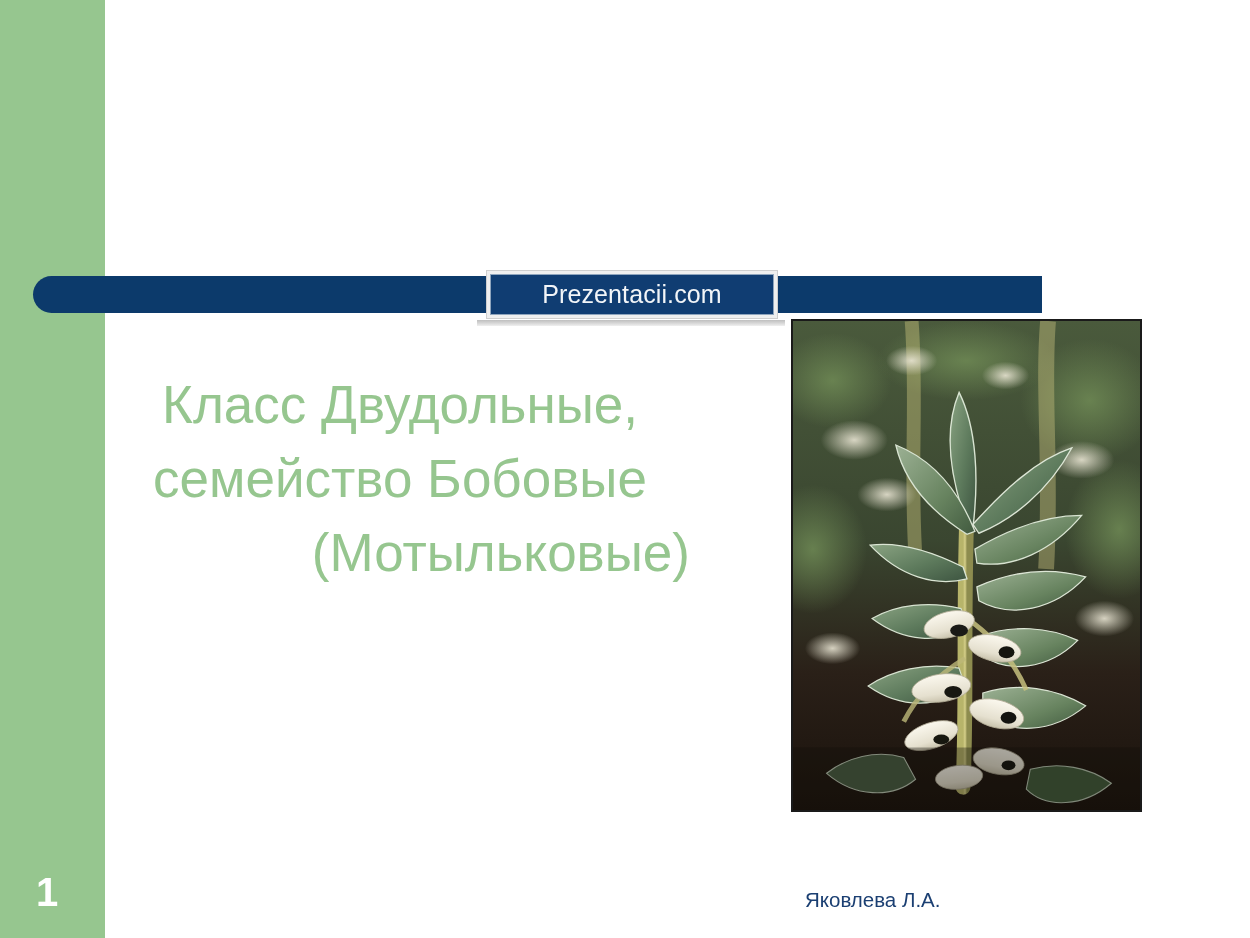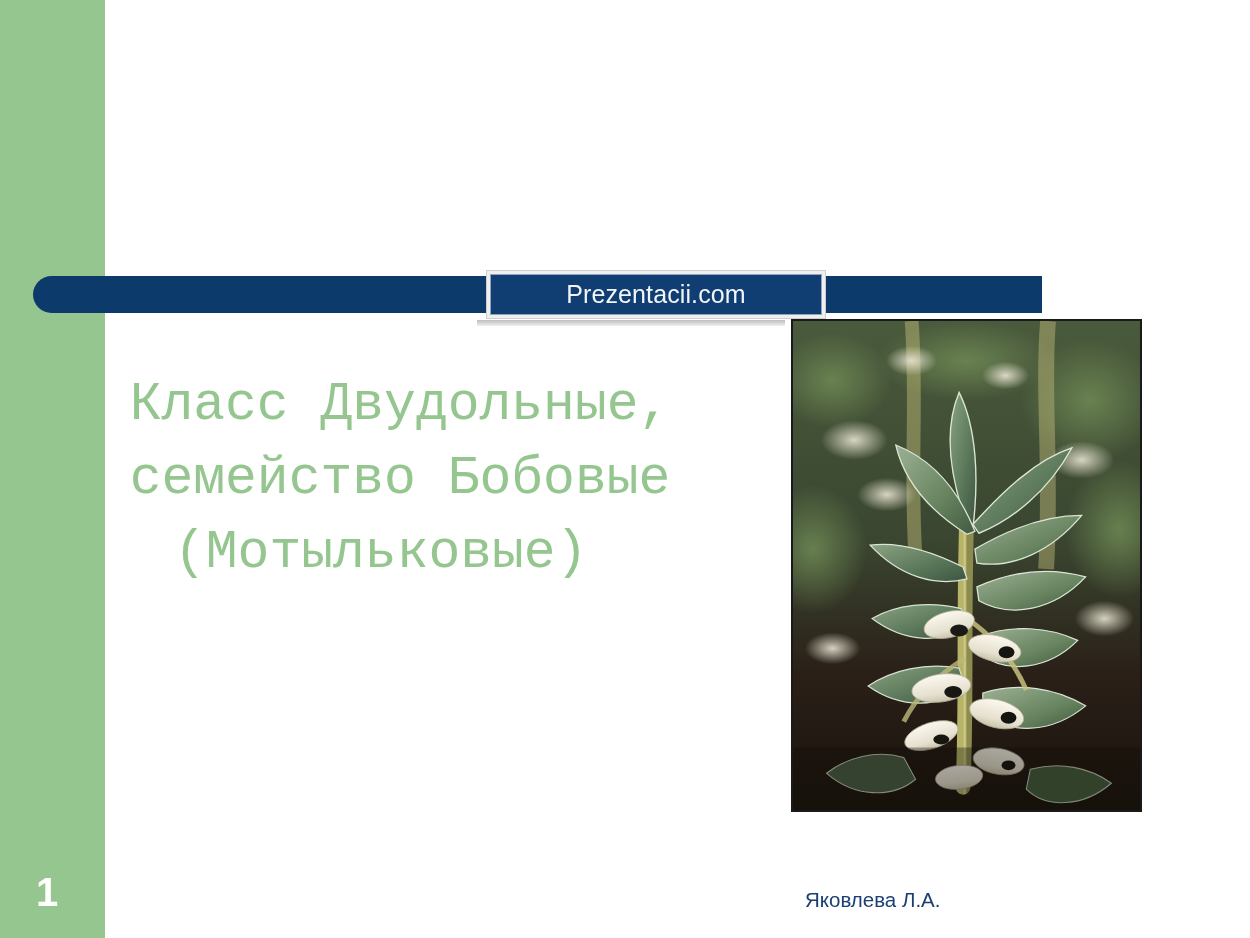--- a/index.html
+++ b/index.html
@@ -75,21 +75,21 @@
     border-top-left-radius: 19px;
     border-bottom-left-radius: 19px;
     z-index: 5;
   }
 
   
   .watermark {
     position: absolute;
     left: 486px;
     top: 270px;
-    width: 340px;
+    width: 292px;
     height: 49px;
     background: #efefef;
     border: 1px solid #cfcfcf;
     box-sizing: border-box;
     padding: 3px;
     z-index: 7;
   }
   .watermark-inner {
     width: 100%;
     height: 100%;
@@ -118,29 +118,29 @@
   }
 
   
   .title-block {
     position: absolute;
     left: 110px;
     top: 368px;
     width: 580px;
     z-index: 6;
     text-align: center;
-    font-family: Liberation Mono, monospace;
+    font-family: Liberation Sans, sans-serif;
     font-size: 53px;
     line-height: 74px;
     color: #96c68f;
   }
   .title-line { display: block; white-space: nowrap; }
   .title-line.l1 { text-align: center; }
   .title-line.l2 { }
-  .title-line.l3 { text-align: left; padding-left: 64px; }
+  .title-line.l3 { text-align: right; padding-left: 64px; }
 
   
   .photo-frame {
     position: absolute;
     left: 791px;
     top: 319px;
     width: 351px;
     height: 493px;
     border: 2px solid #1a1a1a;
     box-sizing: border-box;

